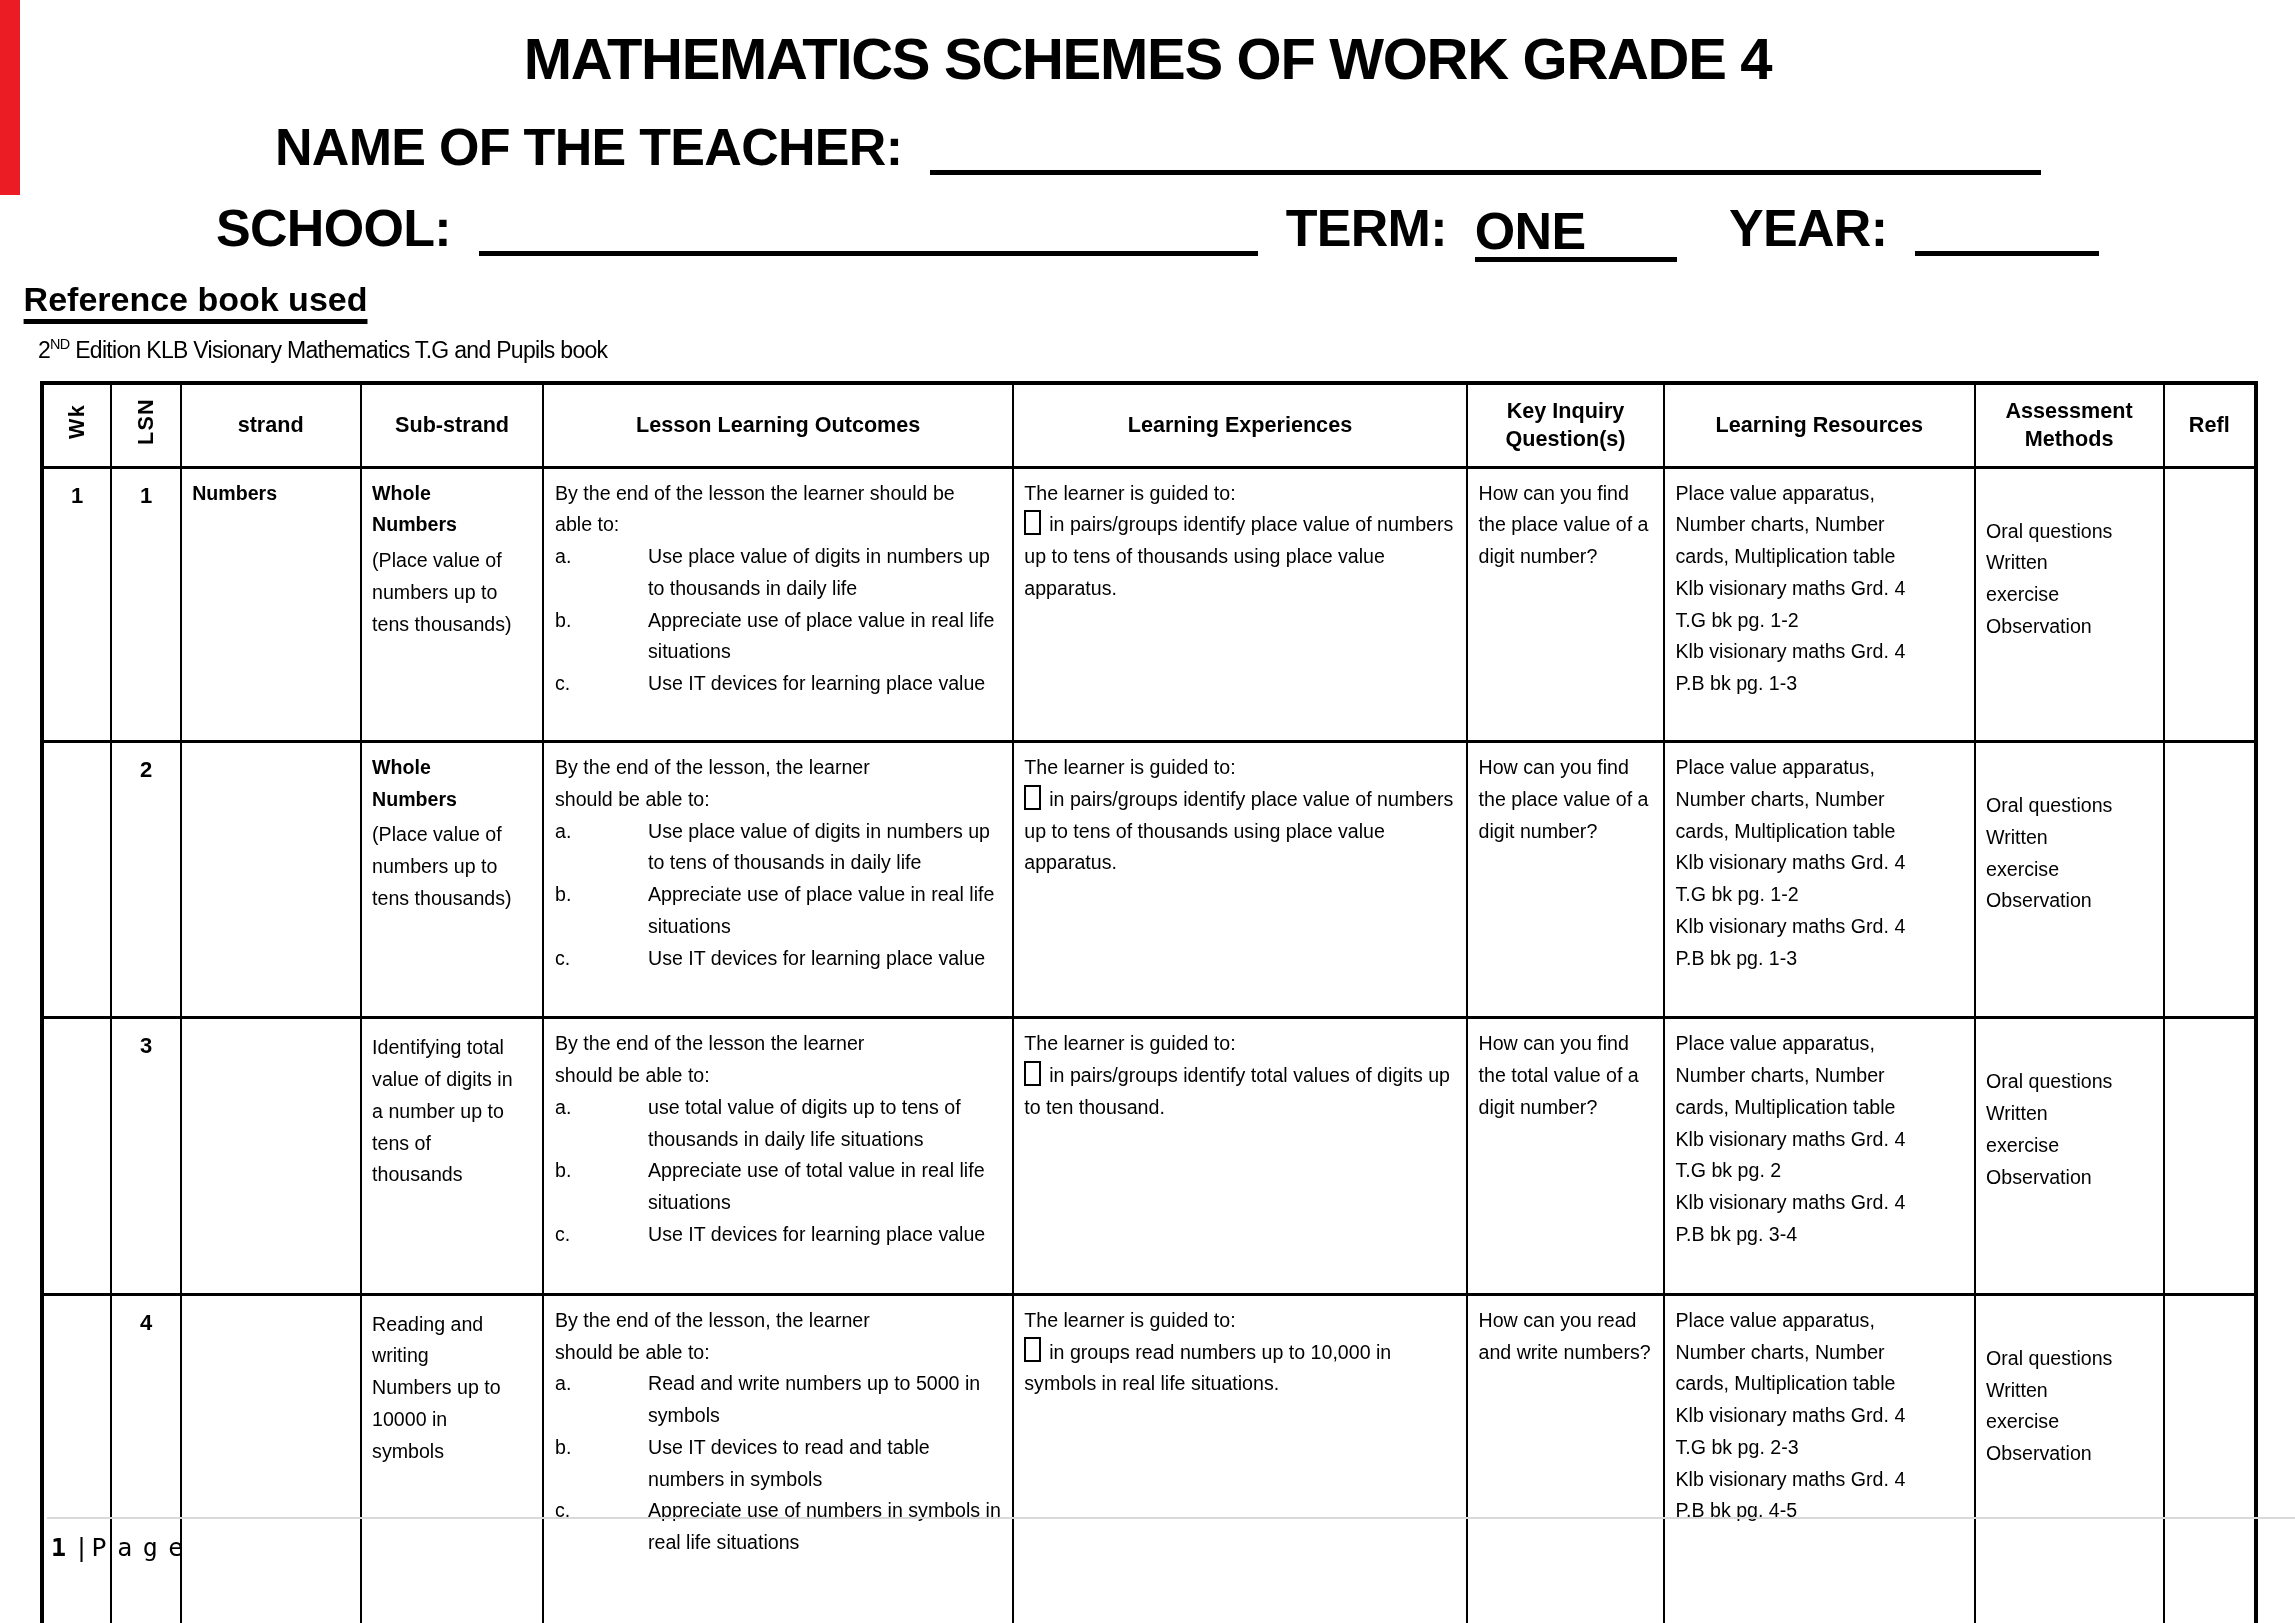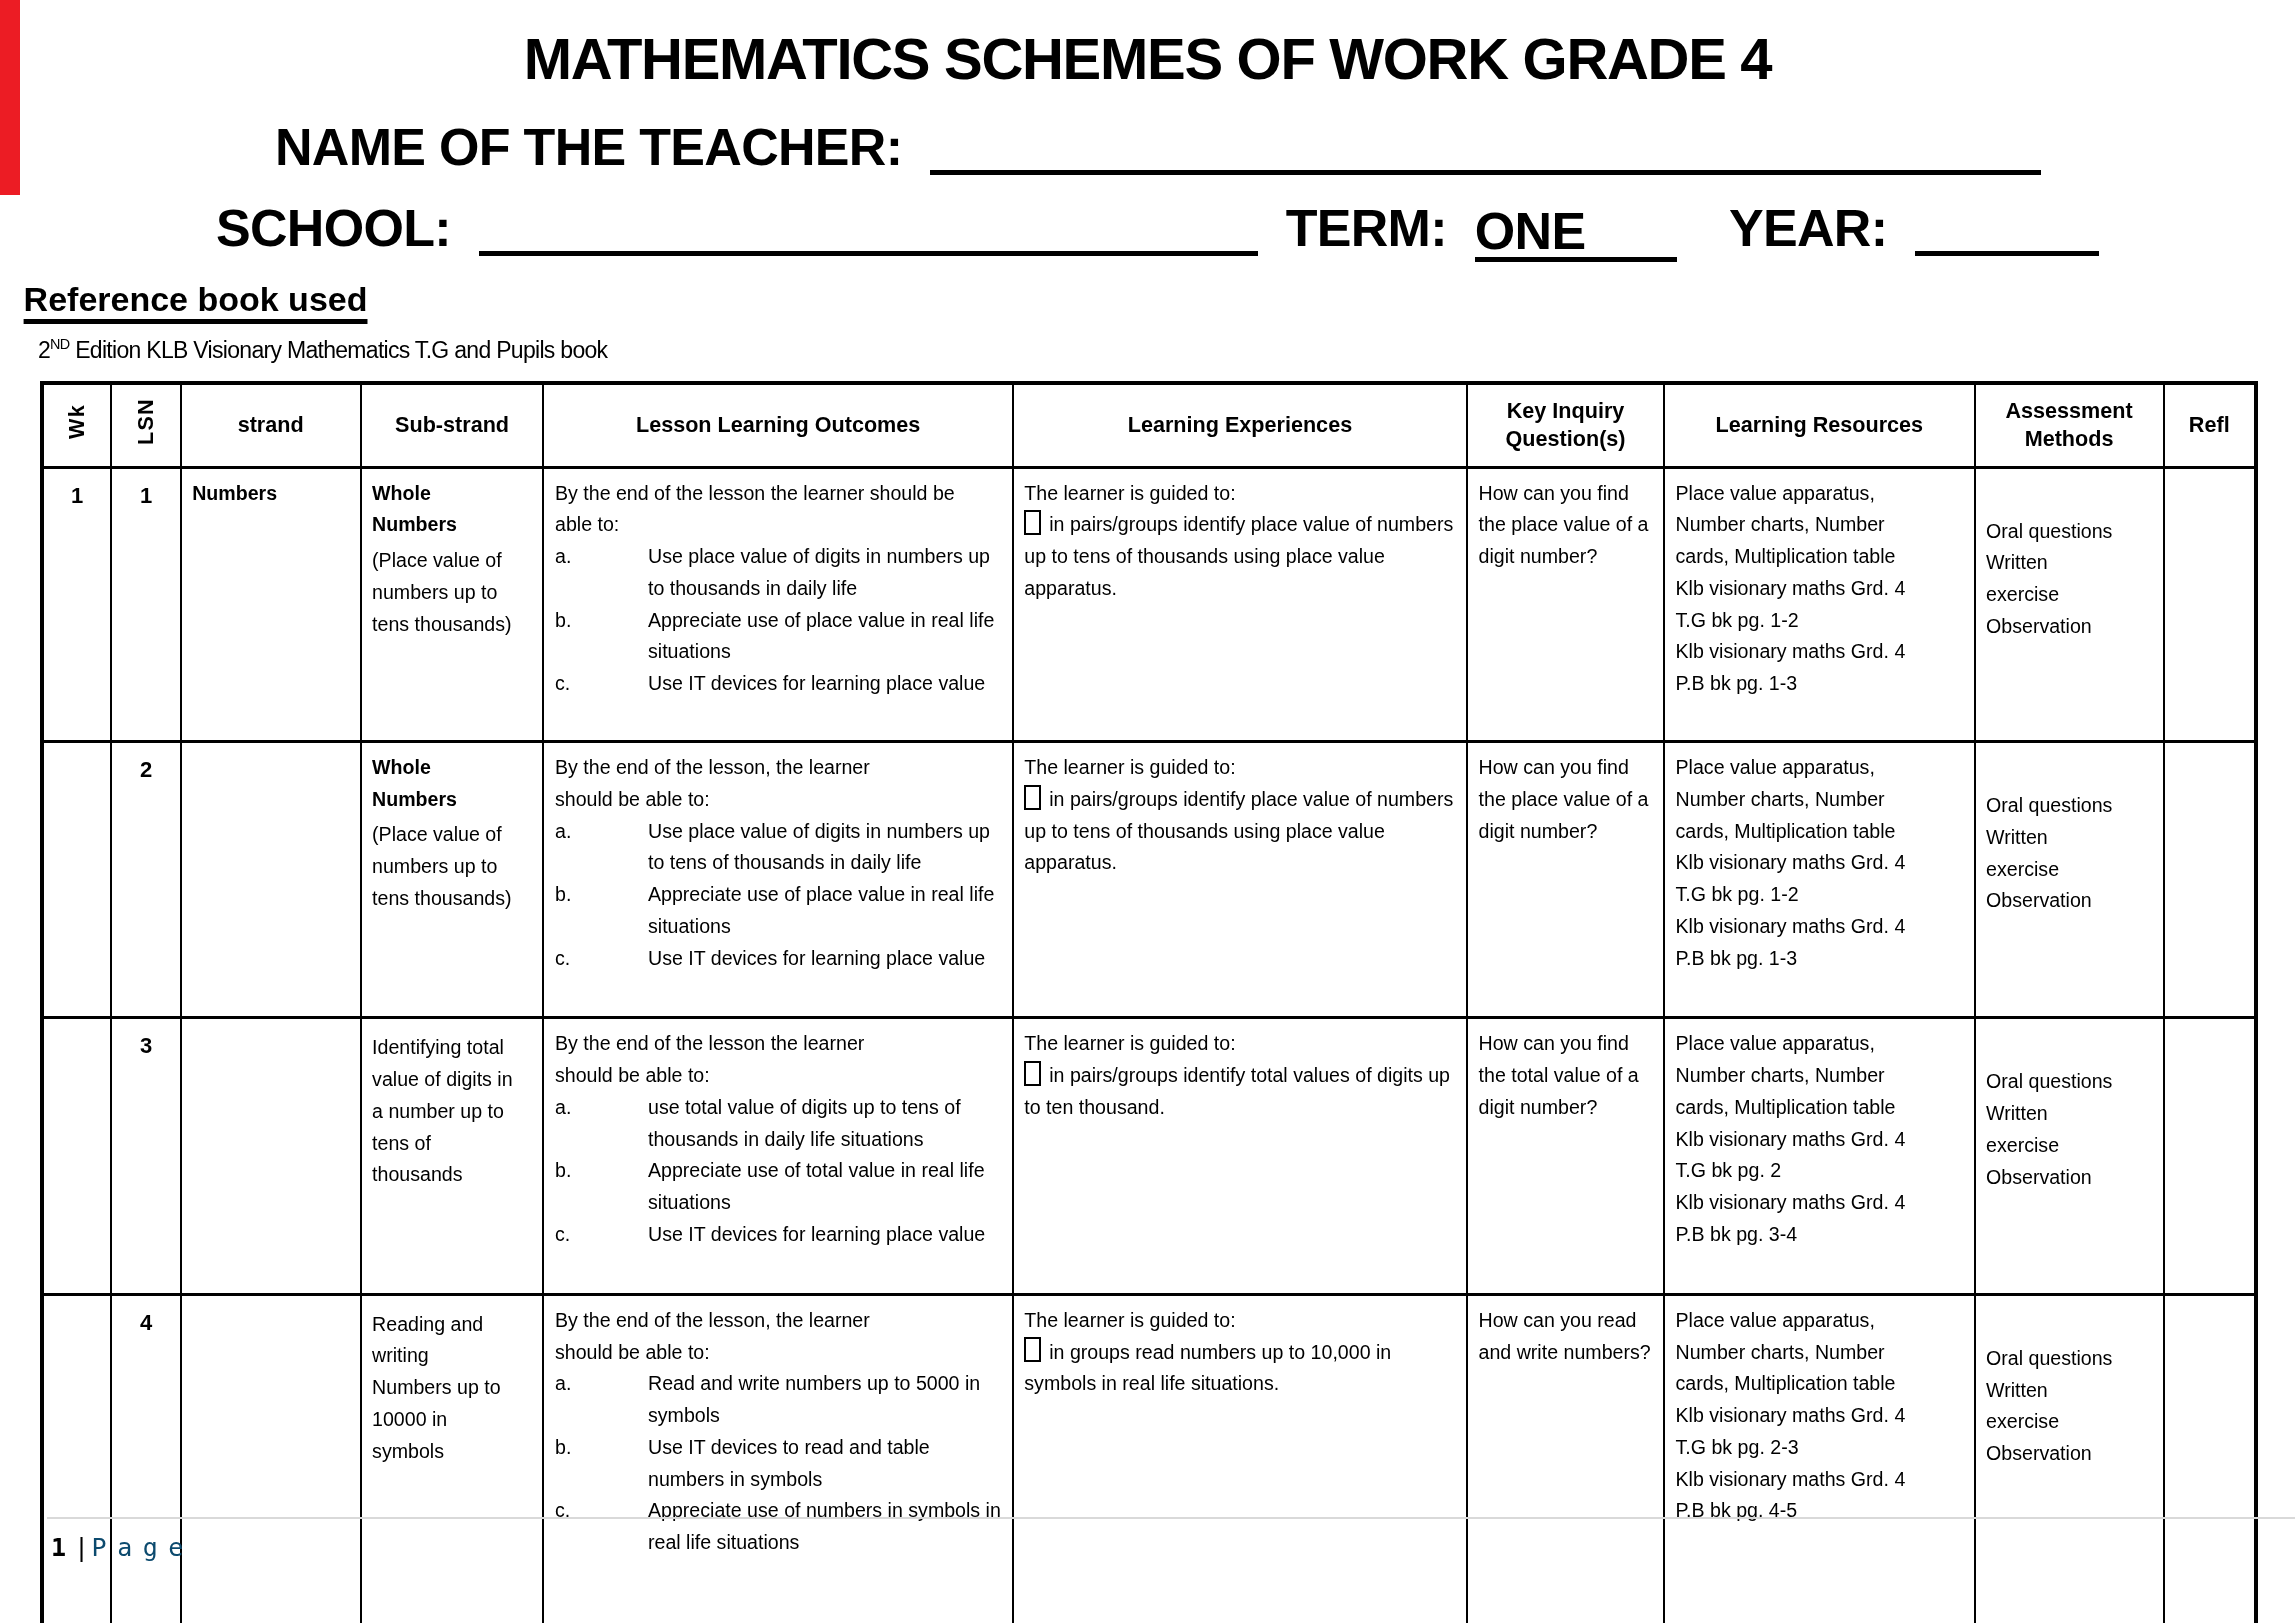--- a/index.html
+++ b/index.html
@@ -48,21 +48,21 @@
   .tofu{display:inline-block;width:13px;height:21px;border:2px solid #000;
         margin-right:7.9px;vertical-align:-3.9px;}
   td.c-assess .pre{margin-top:38px;}
 
   
   .footer{position:absolute;left:0;top:1517px;right:0;}
   .footer-rule{margin-left:47px;border-top:2px solid #d9d9d9;}
   .footer-text{margin:14.4px 0 0 51px;font-size:25px;font-family:"DejaVu Sans Mono",monospace;}
   .pgnum{font-weight:bold;}
   .pgsep{margin:0 2.6px 0 7.9px;font-weight:normal;}
-  .pgword{color:#0c4a6e;letter-spacing:10.5px;}
+  .pgword{color:#000000;letter-spacing:10.5px;}
 </style>
 </head>
 <body>
 
 <div class="page">
 
   <div class="red-strip"></div>
 
   <div class="title">MATHEMATICS SCHEMES OF WORK GRADE 4</div>
 

